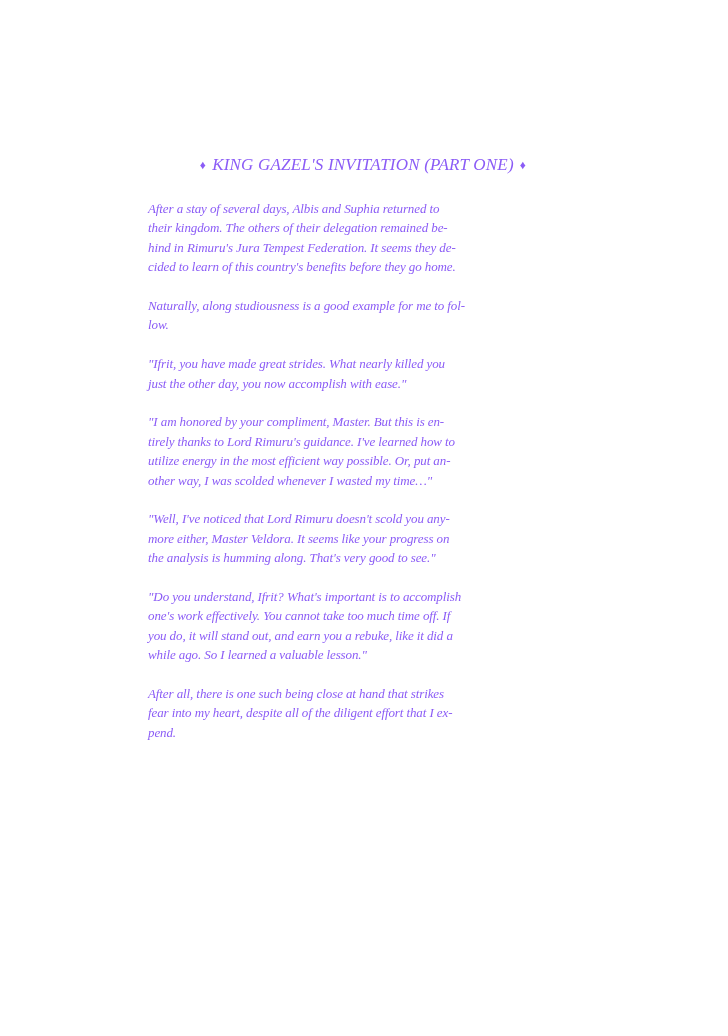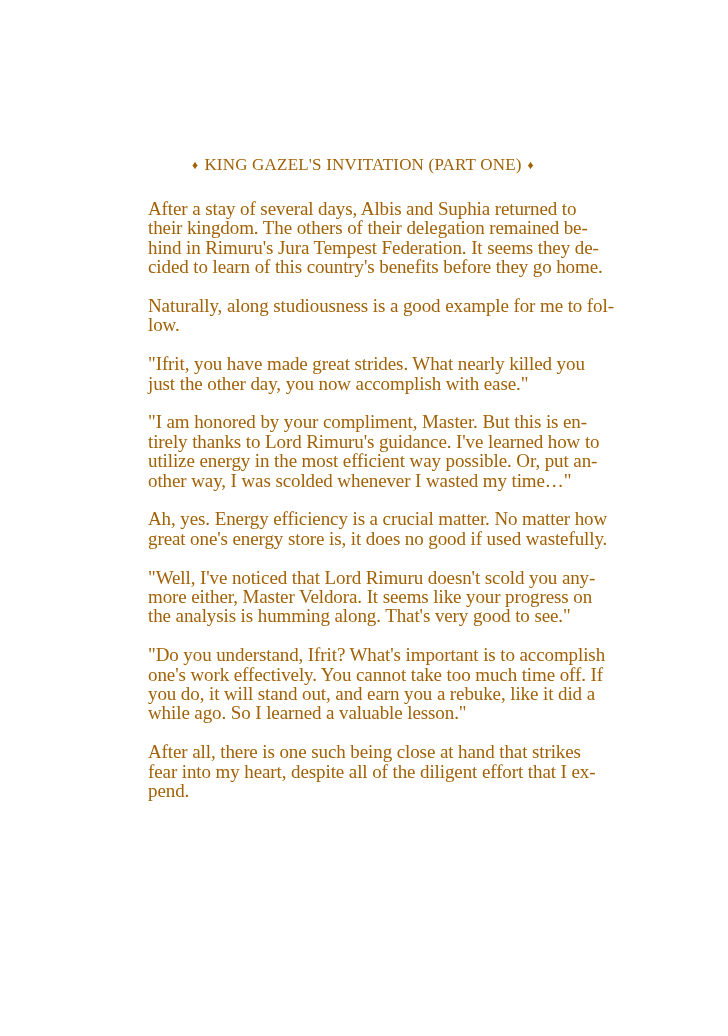--- a/index.html
+++ b/index.html
@@ -15,41 +15,42 @@
     width: 728px;
     height: 1036px;
     background: #ffffff;
     overflow: hidden;
   }
   .content {
     position: absolute;
     left: 148px;
     top: 155px;
     width: 446px;
-    color: #a16207;
+    color: #8b5cf6;
+    font-style: italic;
   }
   .chapter-title {
     width: 430px;
     margin: 0 0 24px 0;
     text-align: center;
     font-size: 17px;
     font-weight: normal;
     line-height: 19px;
     letter-spacing: 0.2px;
     white-space: nowrap;
   }
   .diamond {
     font-size: 12px;
     vertical-align: 1px;
   }
   .diamond-left  { margin-right: 6px; }
   .diamond-right { margin-left: 6px; }
   .body-text p {
     margin: 0 0 19.4px 0;
-    font-size: 19px;
+    font-size: 13px;
     line-height: 19.4px;
     white-space: pre;
     letter-spacing: -0.1px;
   }
   .body-text p:last-child {
     margin-bottom: 0;
   }
 </style>
 </head>
 <body>
@@ -67,22 +68,20 @@
 hind in Rimuru's Jura Tempest Federation. It seems they de-
 cided to learn of this country's benefits before they go home.</p>
       <p>Naturally, along studiousness is a good example for me to fol-
 low.</p>
       <p>"Ifrit, you have made great strides. What nearly killed you
 just the other day, you now accomplish with ease."</p>
       <p>"I am honored by your compliment, Master. But this is en-
 tirely thanks to Lord Rimuru's guidance. I've learned how to
 utilize energy in the most efficient way possible. Or, put an-
 other way, I was scolded whenever I wasted my time…"</p>
-      <p>Ah, yes. Energy efficiency is a crucial matter. No matter how
-great one's energy store is, it does no good if used wastefully.</p>
       <p>"Well, I've noticed that Lord Rimuru doesn't scold you any-
 more either, Master Veldora. It seems like your progress on
 the analysis is humming along. That's very good to see."</p>
       <p>"Do you understand, Ifrit? What's important is to accomplish
 one's work effectively. You cannot take too much time off. If
 you do, it will stand out, and earn you a rebuke, like it did a
 while ago. So I learned a valuable lesson."</p>
       <p>After all, there is one such being close at hand that strikes
 fear into my heart, despite all of the diligent effort that I ex-
 pend.</p>

